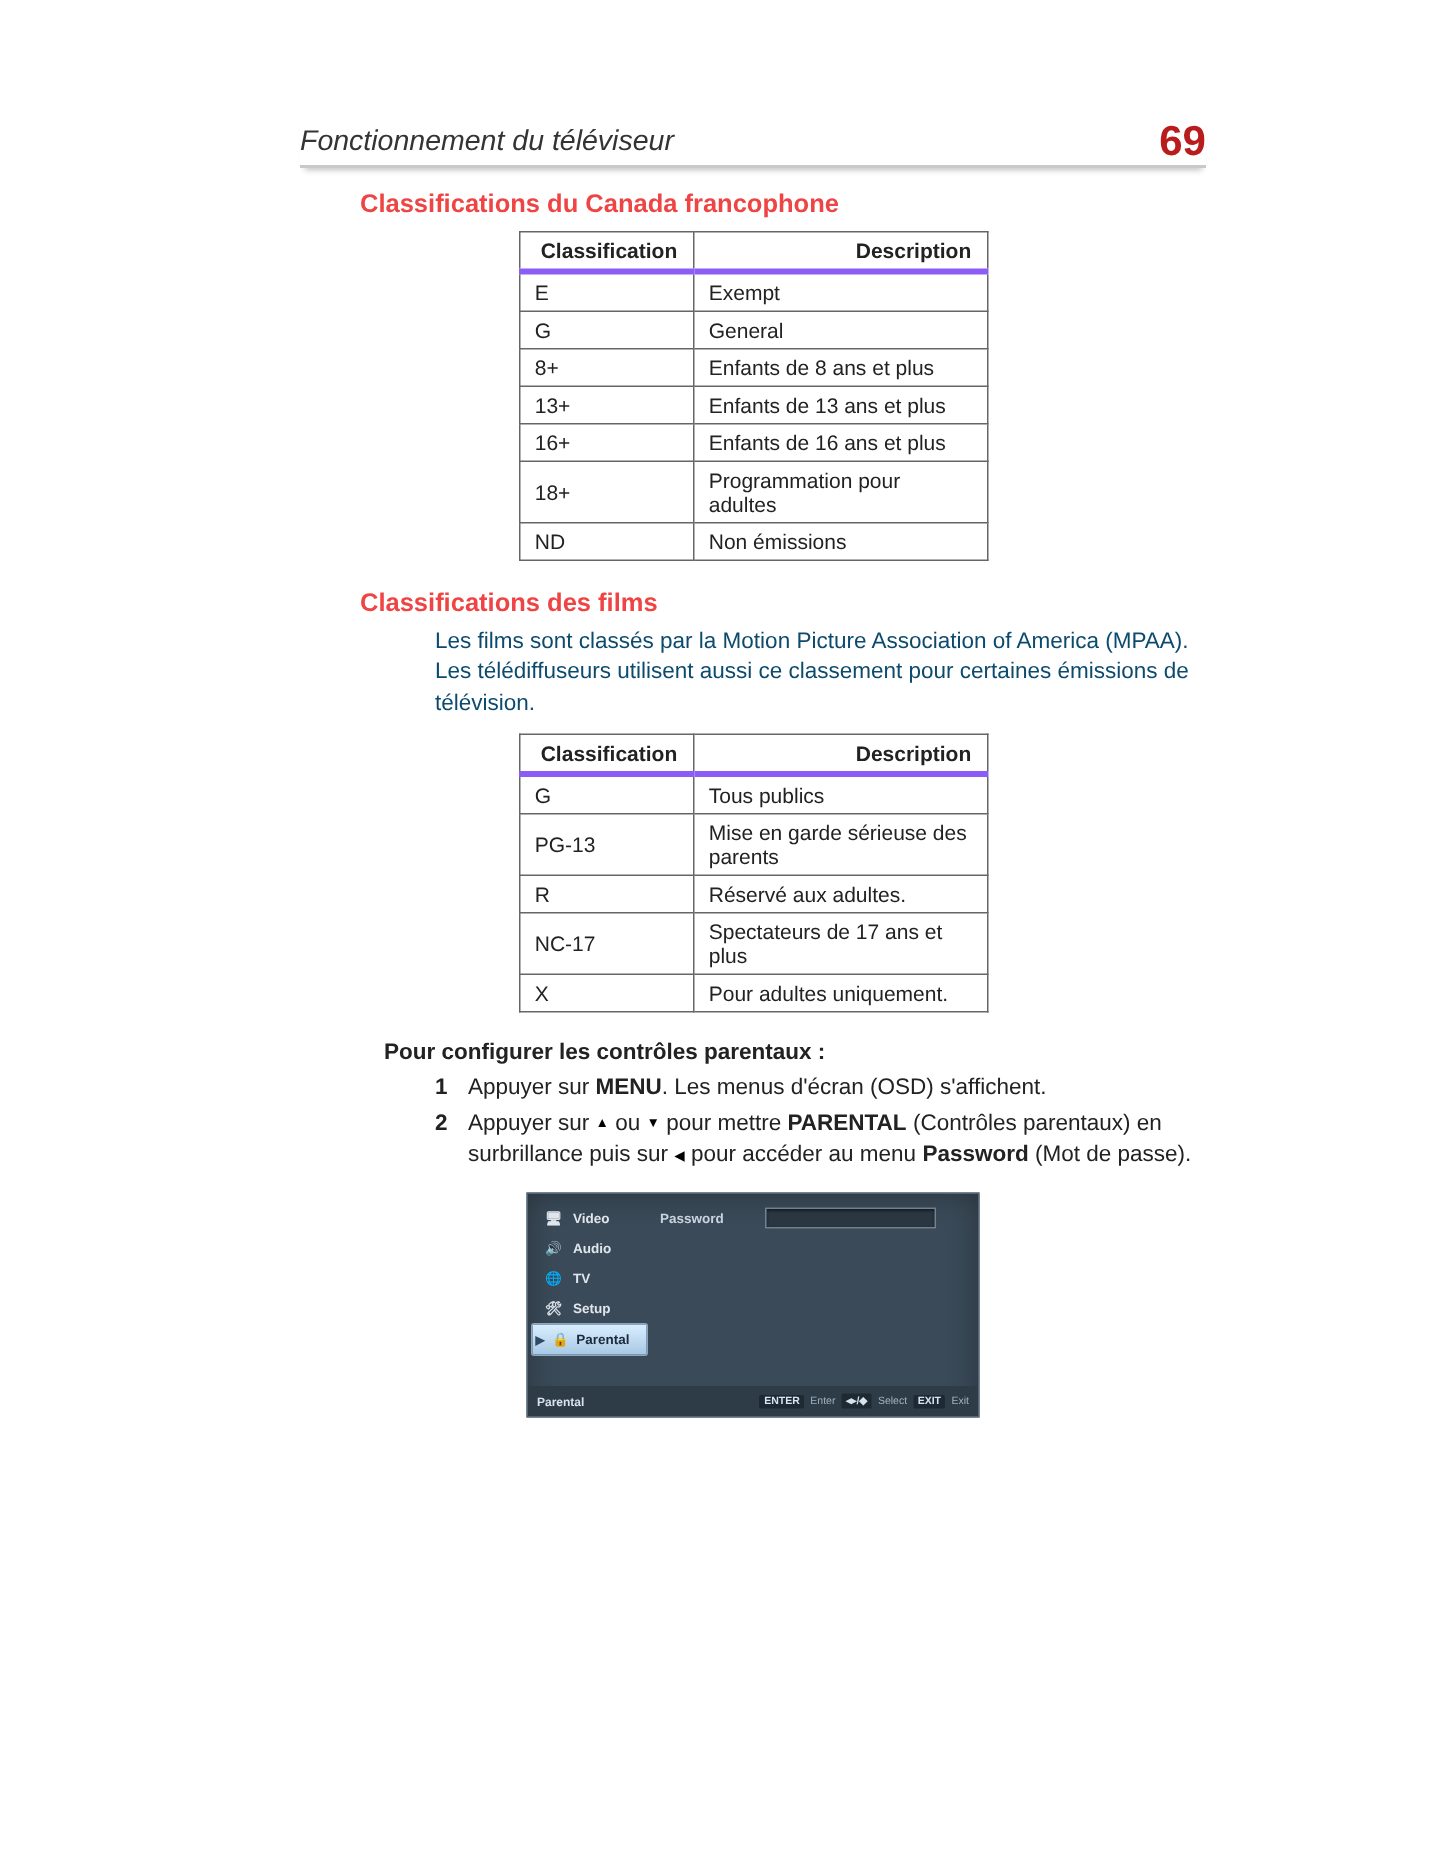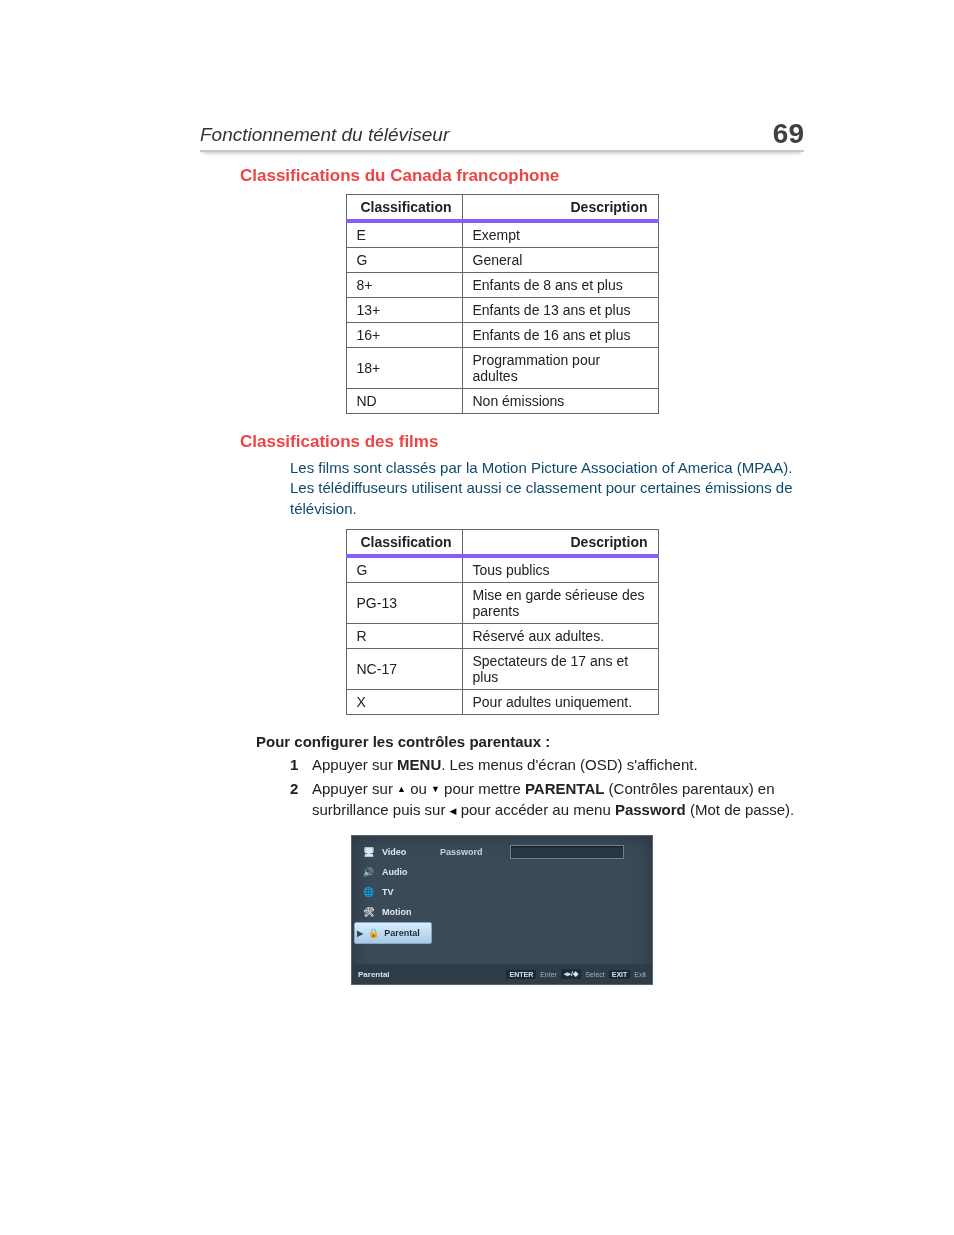--- a/index.html
+++ b/index.html
@@ -7,21 +7,21 @@
     padding: 0;
     background: #fff;
     font-family: "Myriad Pro", "Segoe UI", "Helvetica Neue", Arial, sans-serif;
     color: #222;
     width: 954px;
   }
   .page {
     width: 954px;
     height: 1235px;
     box-sizing: border-box;
-    padding: 116px 150px 0 200px;
+    padding: 76px 150px 0 200px;
     position: relative;
   }
   .header-bar {
     position: relative;
     height: 34px;
     margin-bottom: 14px;
     border-bottom: 2px solid #c9c9c9;
     box-shadow: 0 4px 4px -3px rgba(0,0,0,0.25);
   }
   .header-bar .title {
@@ -33,21 +33,21 @@
     font-size: 19px;
     color: #343434;
     text-shadow: 0 1px 0 rgba(255,255,255,0.6);
   }
   .header-bar .pagenum {
     position: absolute;
     right: 0;
     bottom: 0;
     font-weight: 700;
     font-size: 28px;
-    color: #404040;
+    color: #b91c1c;
   }
   h2.section {
     font-size: 17px;
     font-weight: 700;
     margin: 10px 0 6px 40px;
     color: #ef4444;
   }
   .body-text {
     font-size: 15px;
     line-height: 1.35;
@@ -309,21 +309,21 @@
         <div class="item">
           <span class="mi">🔊</span>
           <span>Audio</span>
         </div>
         <div class="item">
           <span class="mi">🌐</span>
           <span>TV</span>
         </div>
         <div class="item">
           <span class="mi">🛠</span>
-          <span>Motion</span>
+          <span>Setup</span>
         </div>
         <div class="item selected">
           <span class="chev">▶</span>
           <span class="mi">🔒</span>
           <span>Parental</span>
         </div>
       </div>
       <div class="osd-main">
         <div class="row">
           <span class="label">Password</span>

